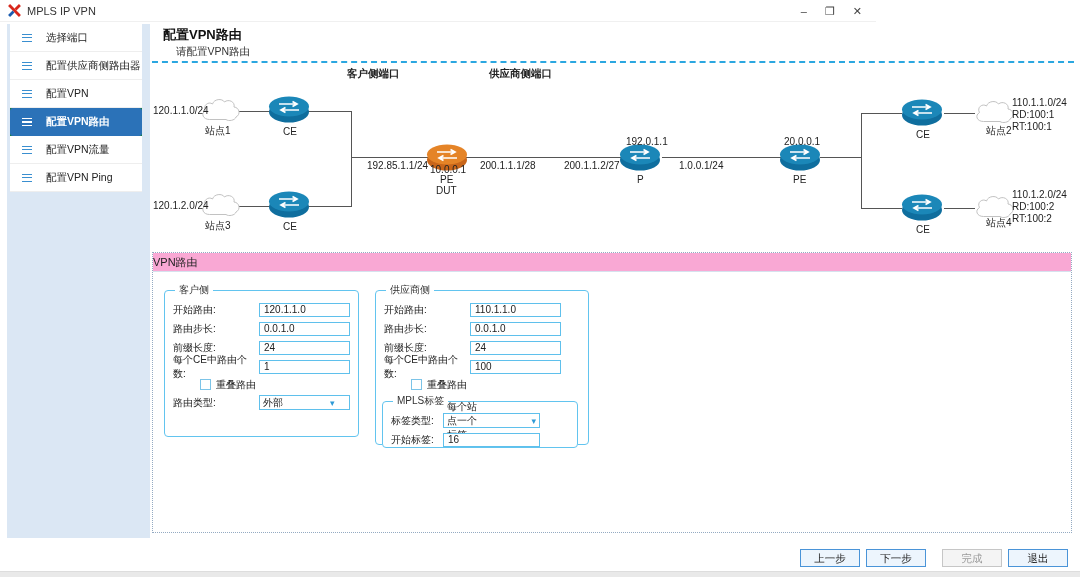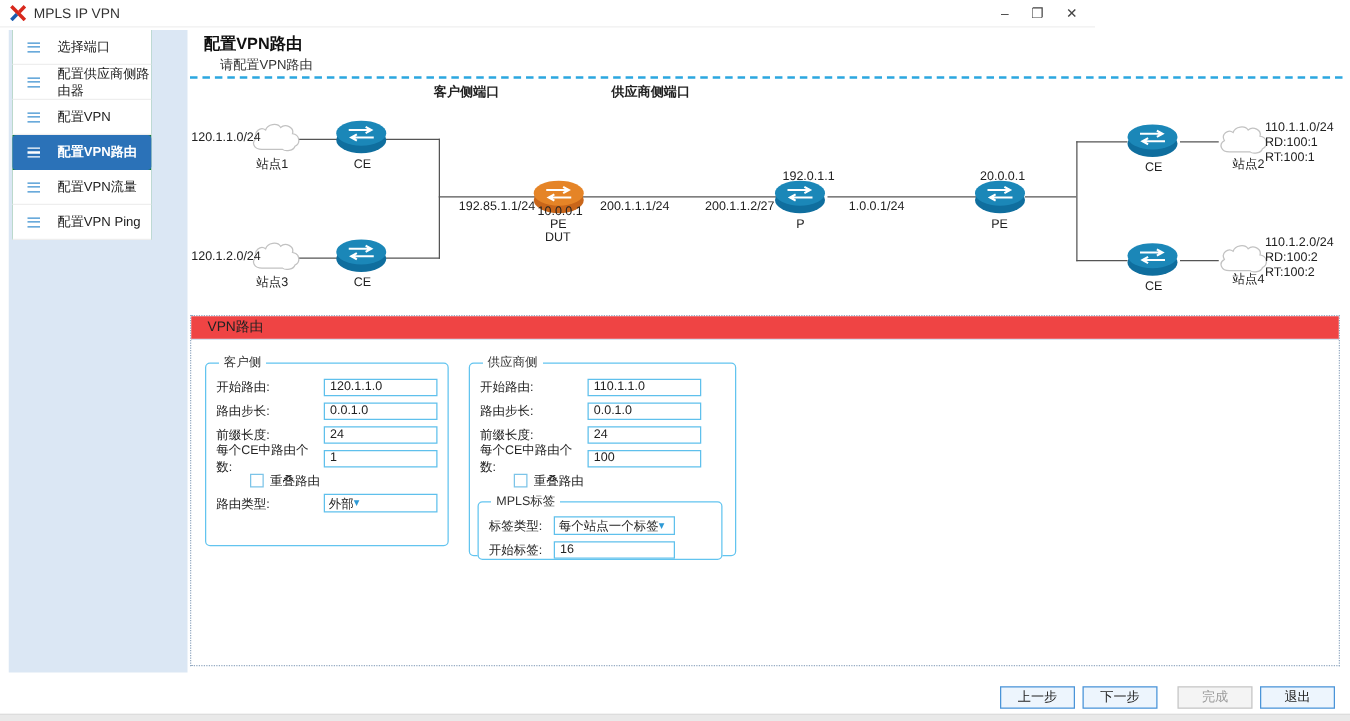--- a/index.html
+++ b/index.html
@@ -10,21 +10,21 @@
   
   .titlebar { position:absolute; left:0; top:0; width:876px; height:22px; background:#fff;
               display:flex; align-items:center; padding:0 8px; border-bottom:1px solid #f0f0f0; }
   .logo { width:13px; height:13px; margin-right:6px; flex:none; }
   .title-text { font-size:11px; color:#333; }
   .win-controls { margin-left:auto; display:flex; align-items:center; gap:18px; padding-right:6px; }
   .win-btn { font-size:11px; color:#444; cursor:pointer; line-height:22px; }
 
   
   .sidebar-bg { position:absolute; left:7px; top:24px; width:143px; height:514px; background:#dbe7f4; }
-  .menu { position:absolute; left:10px; top:24px; width:111px; background:#15803d; }
+  .menu { position:absolute; left:10px; top:24px; width:132px; background:#15803d; }
   .mi { height:28px; display:flex; align-items:center; padding:0 0 0 12px; cursor:pointer;
         border-bottom:1px solid #eeeeee; font-size:10.5px; color:#222; background:#fff; }
   .mi .menu-ico { width:10px; height:8px; margin-right:14px; position:relative; flex:none;
         border-top:1.5px solid #3a8fd0; border-bottom:1.5px solid #3a8fd0; }
   .mi .menu-ico::after { content:""; position:absolute; left:0; right:0; top:2px; height:1.5px; background:#3a8fd0; }
   .mi.selected { background:#2b72b8; color:#fff; border-radius:3px; border-bottom:none; font-weight:bold; }
   .mi.selected .menu-ico { border-top-color:#fff; border-bottom-color:#fff; }
   .mi.selected .menu-ico::after { background:#fff; }
 
   
@@ -36,34 +36,34 @@
   
   .t-abs { position:absolute; font-size:10px; color:#222; white-space:nowrap; }
   .t-bold { font-weight:bold; font-size:10.5px; }
   .hline { position:absolute; height:1px; background:#555; }
   .vline { position:absolute; width:1px; background:#555; }
   .node-svg { position:absolute; }
 
   
   .panel { position:absolute; left:152px; top:252px; width:920px; height:281px;
            border:1px dotted #94aac2; background:#fff; }
-  .panel-header { height:19px; background:#ef4444; border-bottom:1px solid #d6e2ee;
-                  font-size:11px; line-height:19px; padding-left:13px; color:#222; }
+  .panel-header { height:19px; background:#f9a8d4; border-bottom:1px solid #d6e2ee;
+                  font-size:11px; line-height:19px; padding-left:0; color:#222; }
   fieldset { position:absolute; border:1px solid #62c4ef; border-radius:4px; padding:3px 8px 0 8px; background:#fff; }
   legend { font-size:10px; color:#333; padding:0 4px; margin-left:2px; }
   .fs-customer { left:11px; top:30px; width:192px; height:154px; }
   .fs-provider { left:222px; top:30px; width:192px; height:162px; }
   .fs-mpls { position:relative; left:-2px; top:0; width:196px; height:54px; margin-top:1px; }
   .frow { display:flex; align-items:center; height:19px; }
   .flabel { flex:none; width:86px; font-size:10px; color:#222; }
   .flabel-sm { flex:none; width:52px; font-size:10px; color:#222; }
   .finput { width:91px; height:14px; border:1px solid #5fc0ec; font-size:10px; padding:0 4px;
             color:#222; font-family:"Liberation Sans","DejaVu Sans",sans-serif; background:#fff; }
   .fselect { width:91px; height:15px; border:1px solid #5fc0ec; font-size:10px; padding:0 3px;
-             display:flex; align-items:center; justify-content:flex-start; background:#fff; cursor:pointer; }
+             display:flex; align-items:center; justify-content:flex-start; background:#fff; cursor:pointer;gap:47px; }
   .fselect .arrow { color:#2e9ad6; font-size:9px; }
   .cbrow { display:flex; align-items:center; height:17px; gap:5px;padding-left:27px; }
   .cb { width:11px; height:11px; border:1px solid #7cc4e8; background:#fff; flex:none; cursor:pointer; }
   .cb-label { font-size:10px; color:#222; }
   .mpls-input { width:97px; }
 
   
   .btn { position:absolute; top:549px; width:60px; height:18px; font-size:10.5px; text-align:center;
          line-height:16px; background:#edf5fd; border:1px solid #4a94d8; color:#222; cursor:pointer; }
   .btn.disabled { background:#f4f4f4; border-color:#c6c6c6; color:#9a9a9a; cursor:default; }
@@ -214,21 +214,21 @@
   <div class="t-abs" style="left:283px;top:126px;">CE</div>
   <div class="t-abs" style="left:153px;top:200px;">120.1.2.0/24</div>
   <div class="t-abs" style="left:205px;top:219px;">站点3</div>
   <div class="t-abs" style="left:283px;top:221px;">CE</div>
 
   <div class="t-abs" style="left:367px;top:160px;">192.85.1.1/24</div>
   <div class="t-abs" style="left:430px;top:136px;margin-top:28px;">10.0.0.1</div>
   <div class="t-abs" style="left:440px;top:174px;">PE</div>
   <div class="t-abs" style="left:436px;top:185px;">DUT</div>
 
-  <div class="t-abs" style="left:480px;top:160px;">200.1.1.1/24</div>
+  <div class="t-abs" style="left:480px;top:160px;">200.1.1.1/28</div>
   <div class="t-abs" style="left:564px;top:160px;">200.1.1.2/27</div>
   <div class="t-abs" style="left:626px;top:136px;">192.0.1.1</div>
   <div class="t-abs" style="left:637px;top:174px;">P</div>
 
   <div class="t-abs" style="left:679px;top:160px;">1.0.0.1/24</div>
   <div class="t-abs" style="left:784px;top:136px;">20.0.0.1</div>
   <div class="t-abs" style="left:793px;top:174px;">PE</div>
 
   <div class="t-abs" style="left:916px;top:129px;">CE</div>
   <div class="t-abs" style="left:1012px;top:97px;">110.1.1.0/24</div>

